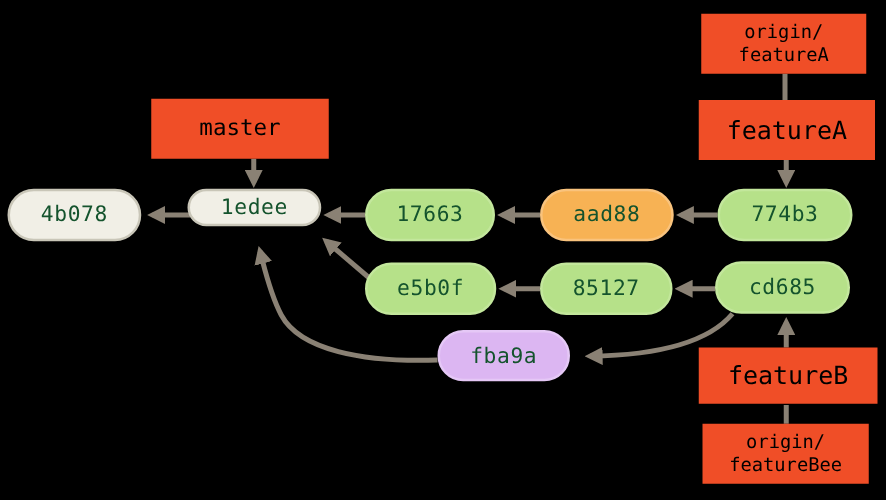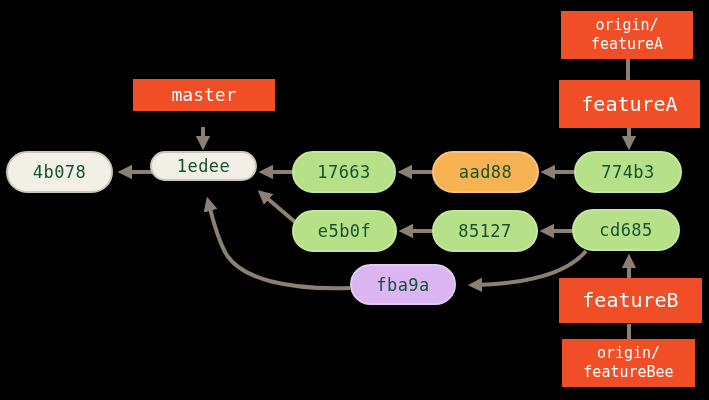--- a/index.html
+++ b/index.html
@@ -26,24 +26,24 @@
   #naad88{left:432px;top:151px;width:107px;height:42px;}
   #n774b3{left:574px;top:151px;width:108px;height:42px;}
   #ne5b0f{left:292px;top:210px;width:105px;height:42px;}
   #n85127{left:432px;top:210px;width:106px;height:42px;}
   #ncd685{left:572px;top:209px;width:108px;height:42px;}
   #nfba9a{left:350px;top:264px;width:106px;height:41px;text-align:right;}
 
   
   .ref{
     position:absolute;display:flex;flex-direction:column;align-items:center;
-    justify-content:center;background:#f04e27;color:#ffffff;
+    justify-content:center;background:#f04e27;color:#000000;
     font-size:18px;line-height:1.25;text-align:center;box-sizing:border-box;
   }
-  #rmaster   {left:133px;top:79px; width:142px;height:32px;}
+  #rmaster   {left:121px;top:79px; width:142px;height:48px;}
   #roriginA  {left:561px;top:11px; width:132px;height:48px;font-size:15px;}
   #rfeatureA {left:559px;top:80px; width:141px;height:48px;font-size:20px;}
   #rfeatureB {left:559px;top:278px;width:143px;height:45px;font-size:20px;}
   #roriginBee{left:562px;top:339px;width:133px;height:48px;font-size:15px;}
 </style>
 </head>
 <body>
 
 <div class="canvas">
 

